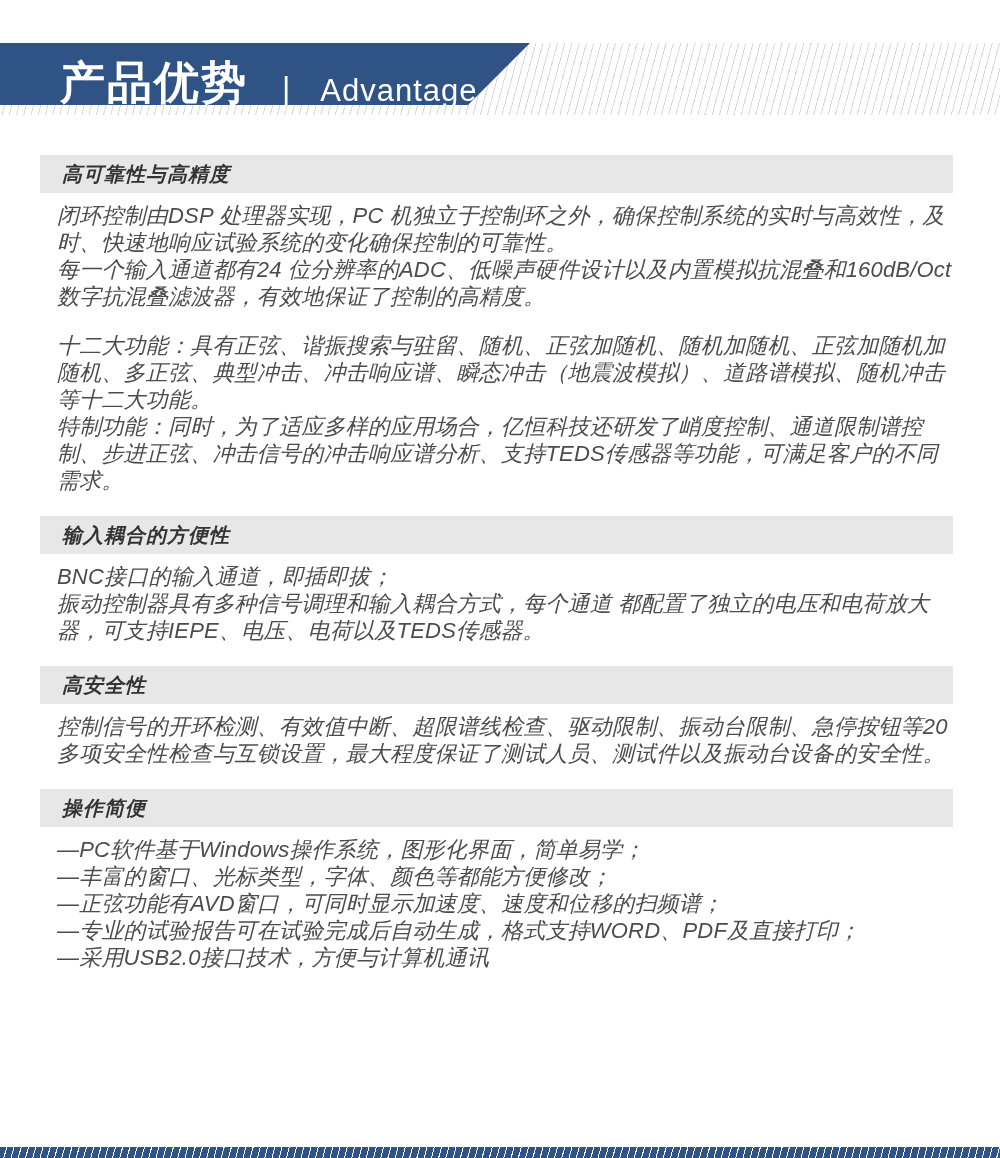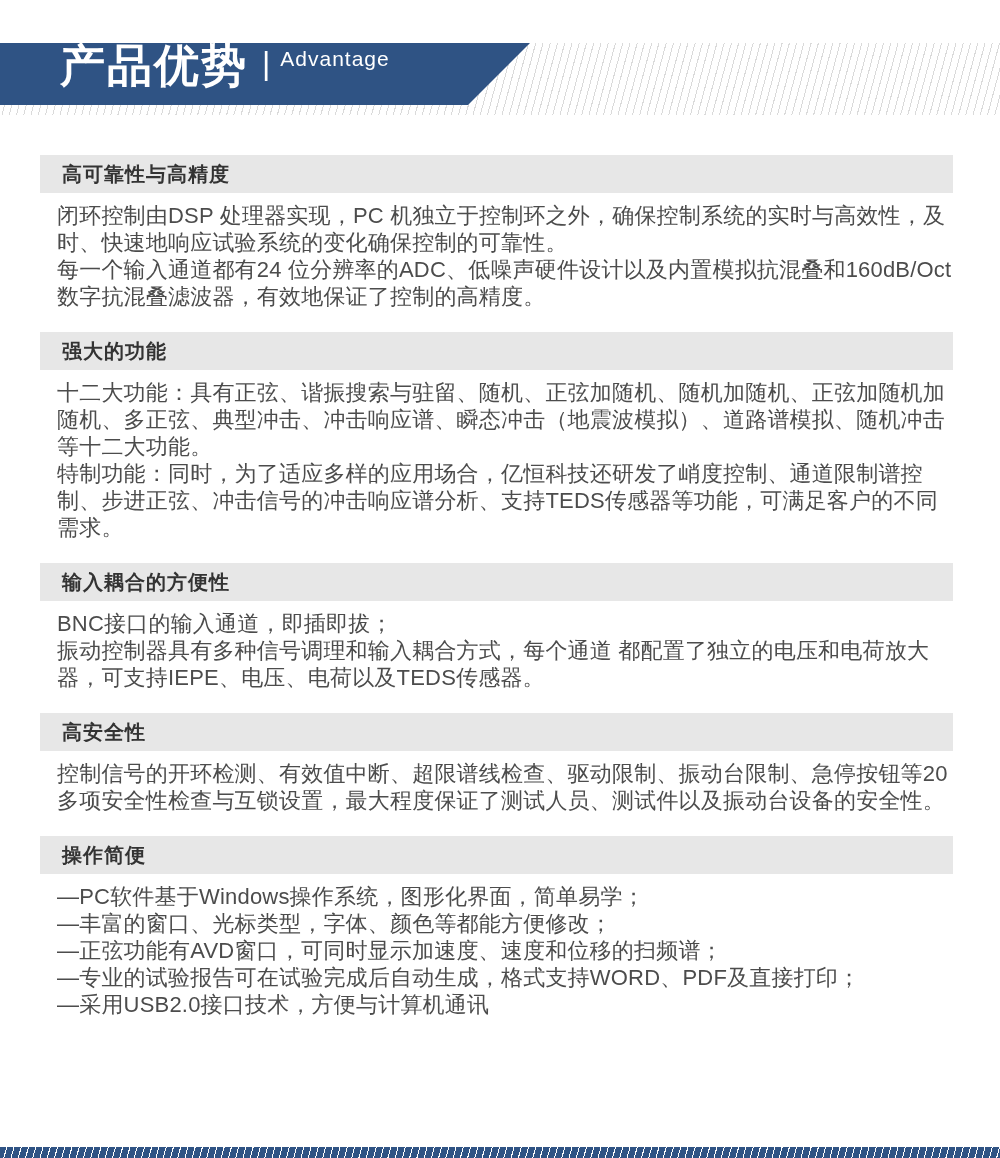--- a/index.html
+++ b/index.html
@@ -33,53 +33,55 @@
   
   .banner {
     position: absolute;
     top: 43px;
     left: 0;
     width: 530px;
     height: 62px;
     background: #2f5384;
     clip-path: polygon(0 0, 100% 0, calc(100% - 62px) 100%, 0 100%);
     display: flex;
-    align-items: flex-start;
+    align-items: flex-end;
     padding-left: 60px;
     box-sizing: border-box;
     color: #ffffff;
+    gap: 20px;
   }
   .banner-title-cn {
     font-size: 45px;
     font-weight: bold;
     letter-spacing: 2px;
     line-height: 1;
   }
   .banner-divider {
     font-size: 32px;
     font-weight: 300;
     margin: 0 10px 0 14px;
     transform: translateY(2px);
   }
   .banner-title-en {
-    font-size: 21px;
+    font-size: 31px;
     font-weight: 400;
     letter-spacing: 1px;
     transform: translateY(4px);
   }
 
   
   .content {
     position: absolute;
     top: 155px;
     left: 40px;
     width: 913px;
   }
   .advantage-section {
     margin-bottom: 22px;
+    font-style: italic;
   }
   .sec-title-bar {
     height: 38px;
     background: #e7e7e7;
     display: flex;
     align-items: center;
     padding-left: 22px;
     box-sizing: border-box;
     margin-bottom: 9px;
   }
@@ -130,23 +132,20 @@
 
     <section class="advantage-section">
       <div class="sec-title-bar">
         <h2 class="sec-title">高可靠性与高精度</h2>
       </div>
       <p class="sec-p">闭环控制由DSP 处理器实现，PC 机独立于控制环之外，确保控制系统的实时与高效性，及时、快速地响应试验系统的变化确保控制的可靠性。</p>
       <p class="sec-p">每一个输入通道都有24 位分辨率的ADC、低噪声硬件设计以及内置模拟抗混叠和160dB/Oct数字抗混叠滤波器，有效地保证了控制的高精度。</p>
     </section>
 
     <section class="advantage-section">
-      <div class="sec-title-bar">
-        <h2 class="sec-title">强大的功能</h2>
-      </div>
       <p class="sec-p">十二大功能：具有正弦、谐振搜索与驻留、随机、正弦加随机、随机加随机、正弦加随机加随机、多正弦、典型冲击、冲击响应谱、瞬态冲击（地震波模拟）、道路谱模拟、随机冲击等十二大功能。</p>
       <p class="sec-p">特制功能：同时，为了适应多样的应用场合，亿恒科技还研发了峭度控制、通道限制谱控制、步进正弦、冲击信号的冲击响应谱分析、支持TEDS传感器等功能，可满足客户的不同需求。</p>
     </section>
 
 
     <section class="advantage-section">
       <div class="sec-title-bar">
         <h2 class="sec-title">输入耦合的方便性</h2>
       </div>
       <p class="sec-p">BNC接口的输入通道，即插即拔；</p>

